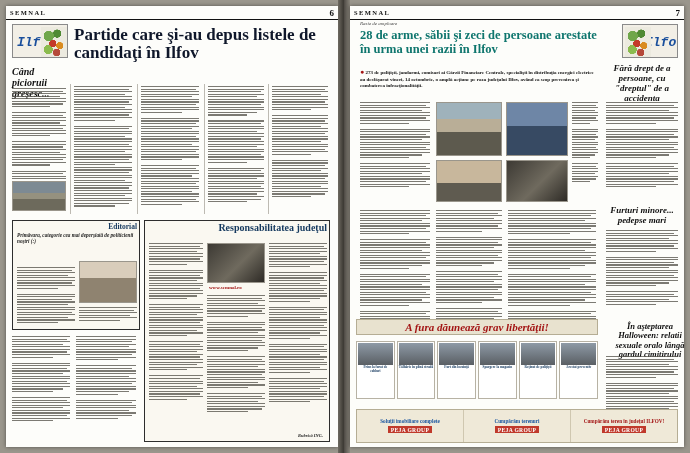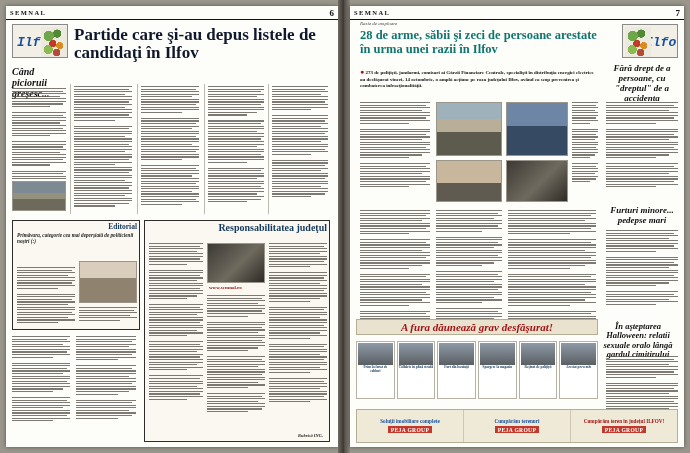--- a/index.html
+++ b/index.html
@@ -1110,21 +1110,21 @@
         <div class="line s4"></div>
       <div class="line gap"></div>
       <div class="line s1"></div>
         <div class="line s2"></div>
         <div class="line s1"></div>
         <div class="line s3"></div>
       <div class="line s1"></div>
         <div class="line s4"></div>
     </div>
 
-    <div class="sec-head right-col" style="left:252px; top:316px; width:72px; text-align:center; font-weight:bold; font-size:8.5px; line-height:1.1;">În aşteptarea Halloween: relatii sexuale oralo lângă gardul cimitirului</div>
+    <div class="sec-head right-col" style="left:264px; top:316px; width:72px; text-align:center; font-weight:bold; font-size:8.5px; line-height:1.1;">În aşteptarea Halloween: relatii sexuale oralo lângă gardul cimitirului</div>
     <div class="txt" style="left:256px; top:350px; width:72px; height:82px;">
       <div class="line s1"></div>
         <div class="line s2"></div>
         <div class="line s1"></div>
         <div class="line s3"></div>
       <div class="line s1"></div>
         <div class="line s1"></div>
         <div class="line s2"></div>
         <div class="line s1"></div>
       <div class="line s4"></div>
@@ -1142,21 +1142,21 @@
         <div class="line s3"></div>
         <div class="line s4"></div>
       <div class="line gap"></div>
       <div class="line s1"></div>
         <div class="line s2"></div>
         <div class="line s1"></div>
         <div class="line s3"></div>
     </div>
 
     <div class="banner" style="bottom:112px; left:6px; width:242px;">
-      <span class="banner-text">A fura dăunează grav desfăşurat!</span>
+      <span class="banner-text">A fura dăunează grav libertăţii!</span>
     </div>
 
     <div class="cards-row" style="left:6px; bottom:48px; width:242px; height:58px;">
       <div class="card">
         <div class="card-img"></div>
         <div class="card-t">Prins la furat de cabluri</div>
       </div>
       <div class="card">
         <div class="card-img"></div>
         <div class="card-t">Tâlhărie în plină stradă</div>

